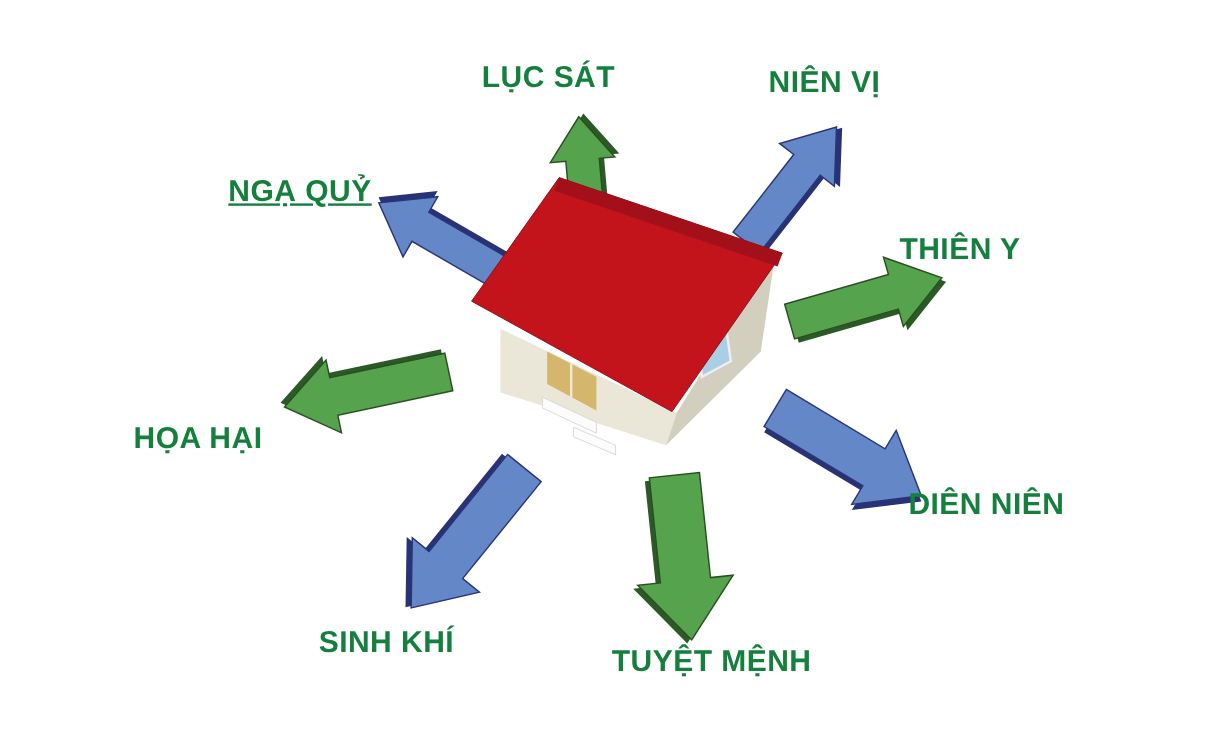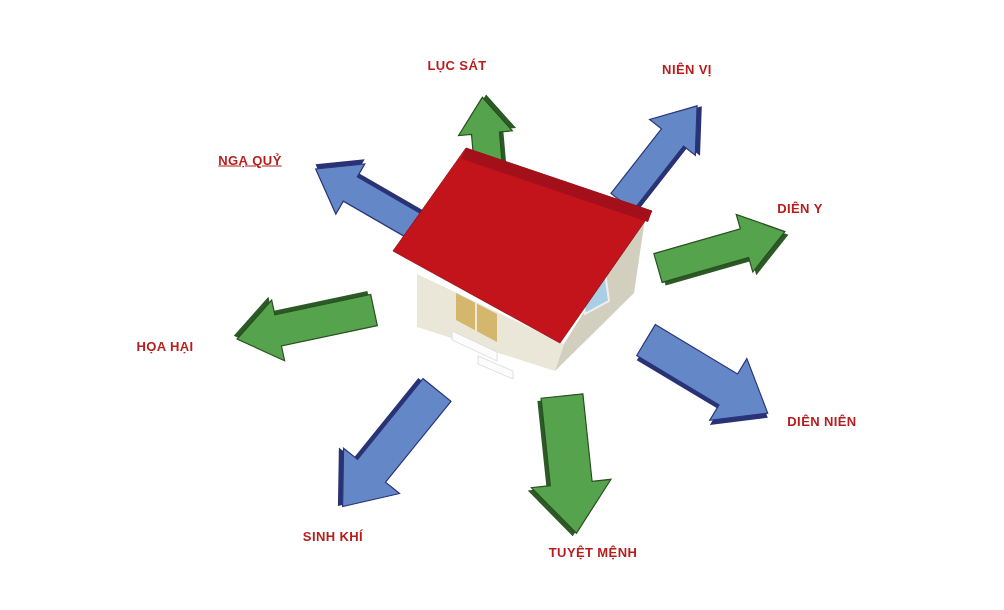--- a/index.html
+++ b/index.html
@@ -10,22 +10,22 @@
     background: #ffffff;
     overflow: hidden;
     font-family: "Liberation Sans", sans-serif;
   }
   .diagram-svg { position: absolute; left: 0; top: 0; }
   .label {
     position: absolute;
     transform: translate(-50%, -50%);
     font-family: "Liberation Sans", sans-serif;
     font-weight: bold;
-    font-size: 13px;
-    color: #b91c1c;
+    font-size: 25px;
+    color: #15803d;
     letter-spacing: 0.4px;
     white-space: nowrap;
     user-select: none;
   }
   .arrow-main-green { stroke: #2a4f22; stroke-width: 1.2; }
   .arrow-main-blue  { stroke: #2a3579; stroke-width: 1.2; }
   .roof-main  { stroke: #8e0e14; stroke-width: 0.8; }
   .window     { stroke: #eeeeee; stroke-width: 2; }
   .step       { stroke: #d8d8d8; stroke-width: 0.8; }
   .door-split { stroke: #efe9d6; stroke-width: 2; }
@@ -92,19 +92,19 @@
       <polygon class="step" points="478,356 513,371 513,379 478,364" fill="#fcfcfc"></polygon>
 
       <polygon class="roof-main" points="466,148 652,211 560,343 393,251" fill="#c3141c"></polygon>
       <polygon points="466,148 652,211 648,222 462,159" fill="#a31019"></polygon>
     </g>
   </svg>
 
   <div class="label" style="left:457px; top:65px;">LỤC SÁT</div>
   <div class="label" style="left:687px; top:69px;">NIÊN VỊ</div>
   <div class="label" style="left:250px; top:160px;text-decoration:underline;">NGẠ QUỶ</div>
-  <div class="label" style="left:800px; top:208px;">DIÊN Y</div>
-  <div class="label" style="left:165px; top:346px;">HỌA HẠI</div>
+  <div class="label" style="left:800px; top:208px;">THIÊN Y</div>
+  <div class="label" style="left:165px; top:366px;">HỌA HẠI</div>
   <div class="label" style="left:822px; top:421px;text-align:right;">DIÊN NIÊN</div>
   <div class="label" style="left:593px; top:552px;">TUYỆT MỆNH</div>
-  <div class="label" style="left:333px; top:536px;">SINH KHÍ</div>
+  <div class="label" style="left:322px; top:536px;">SINH KHÍ</div>
 
 </div>
 
 </body></html>

